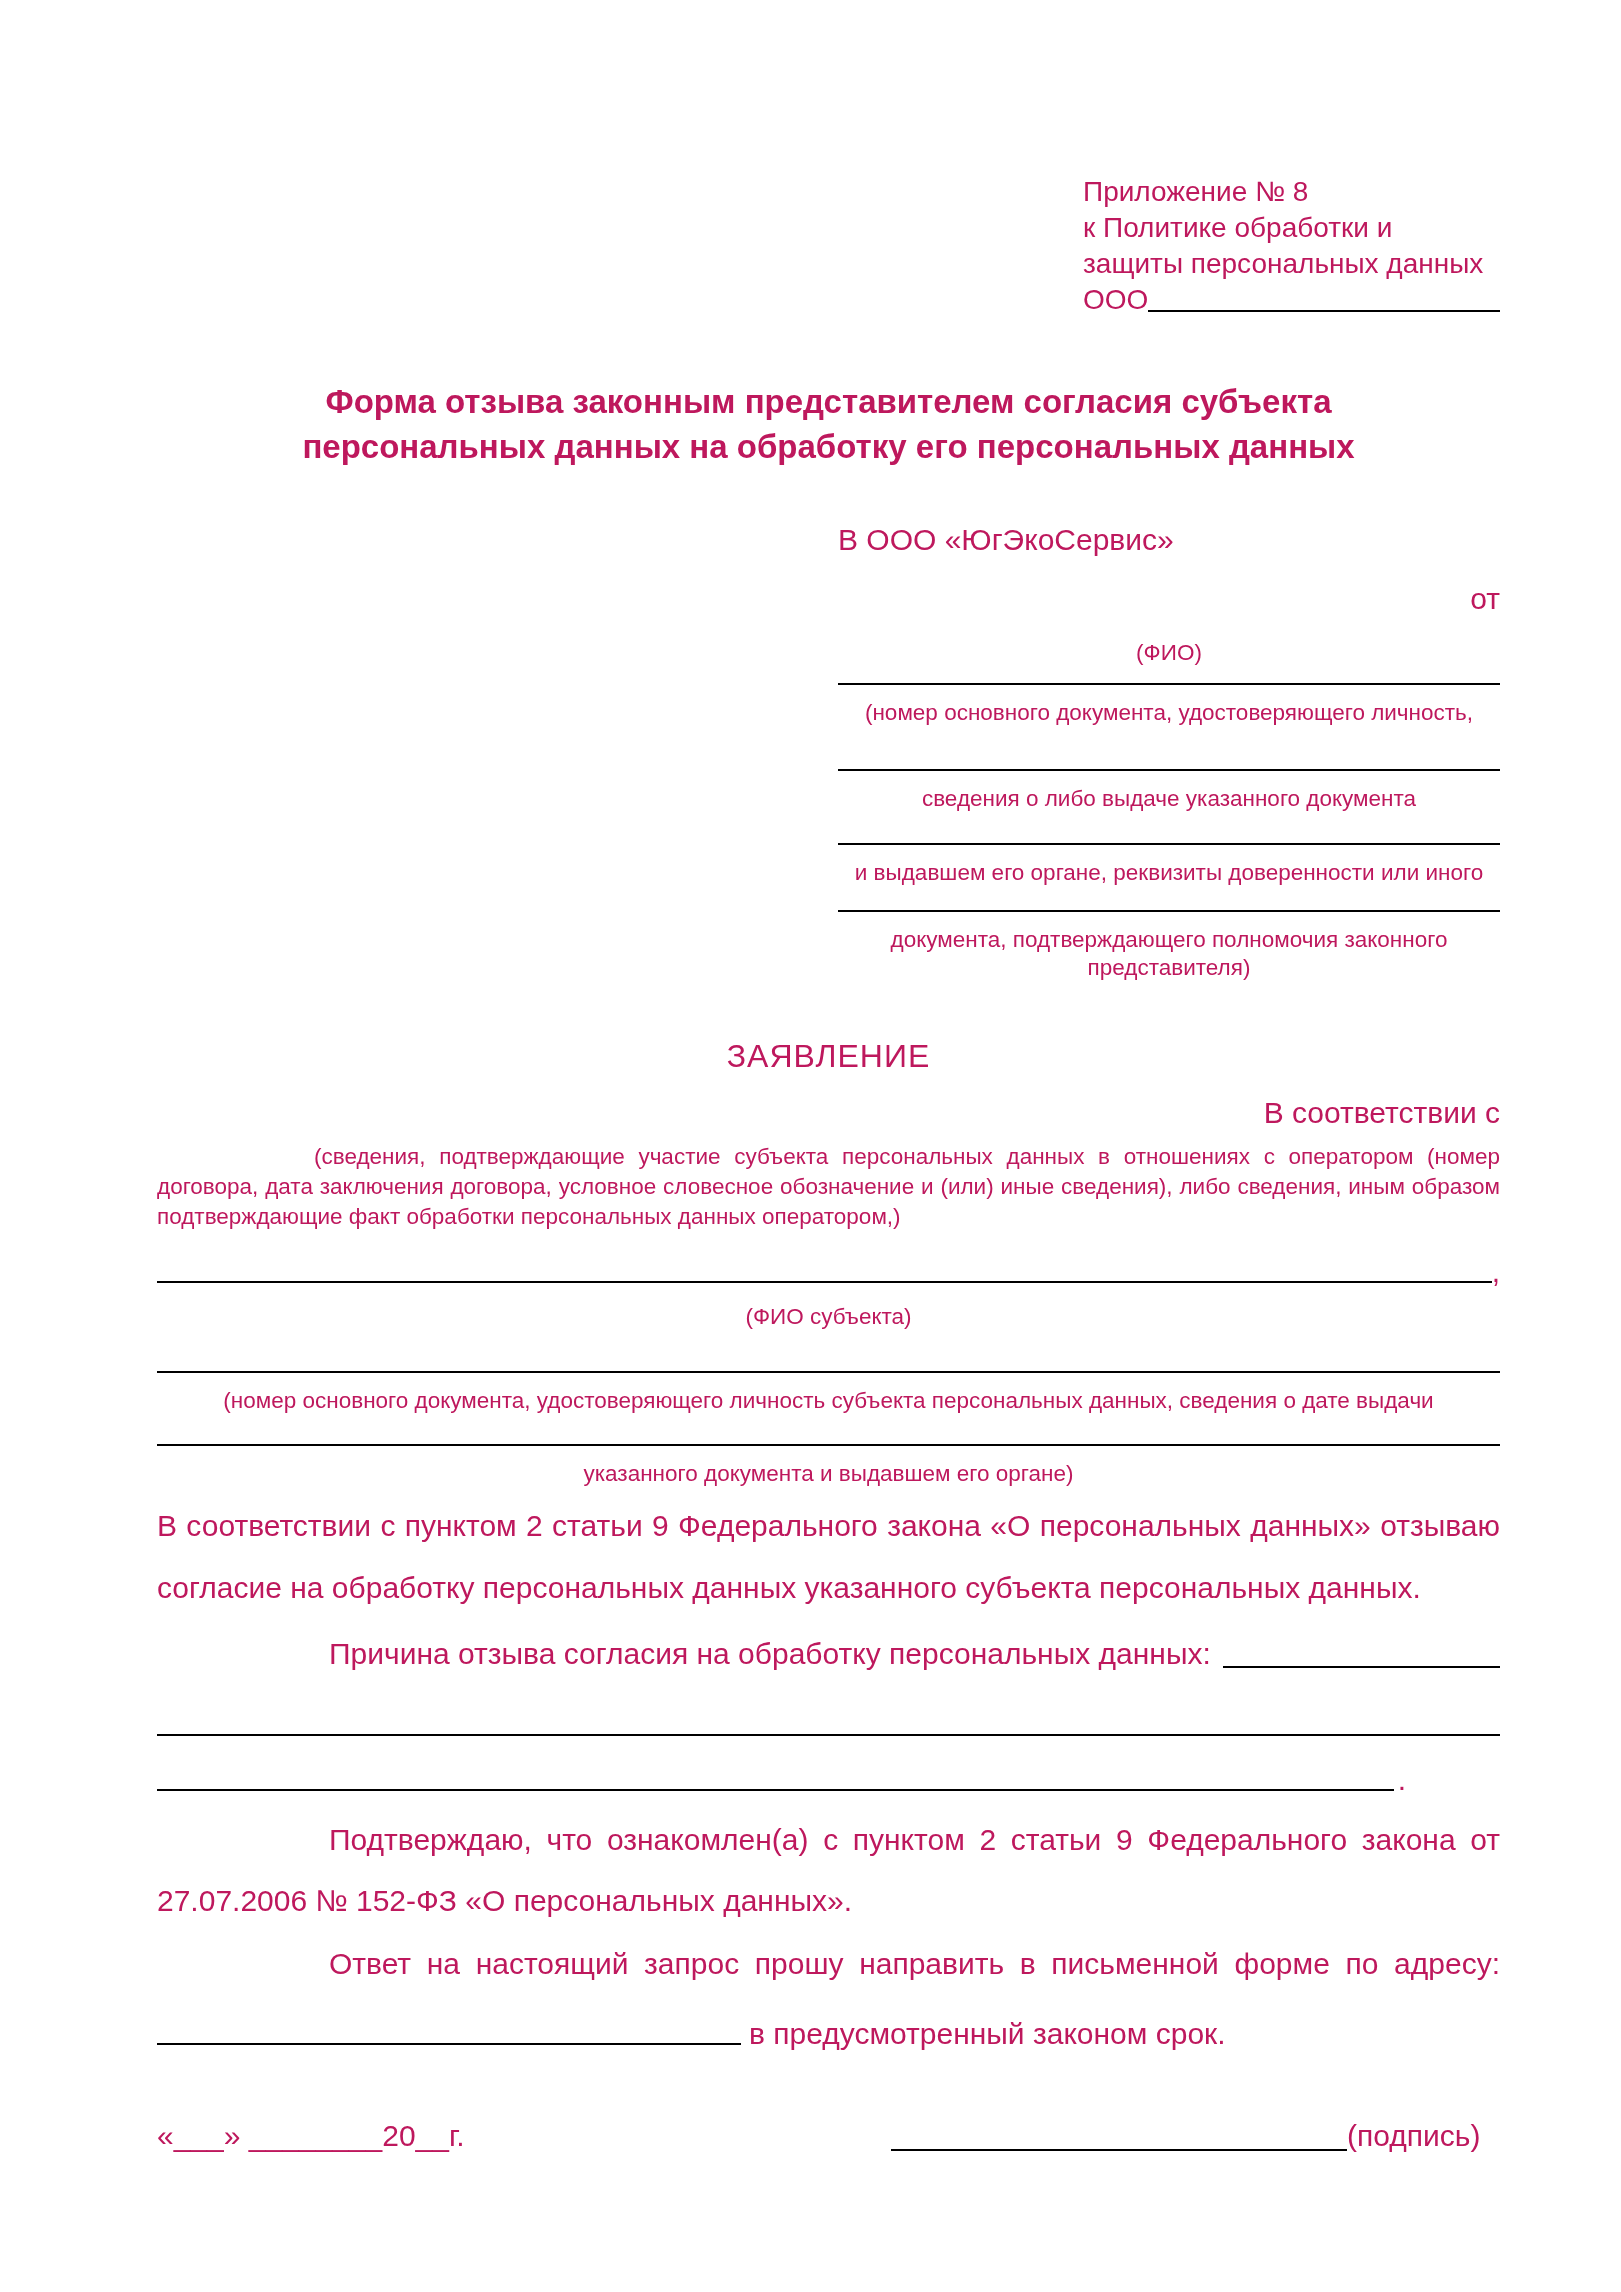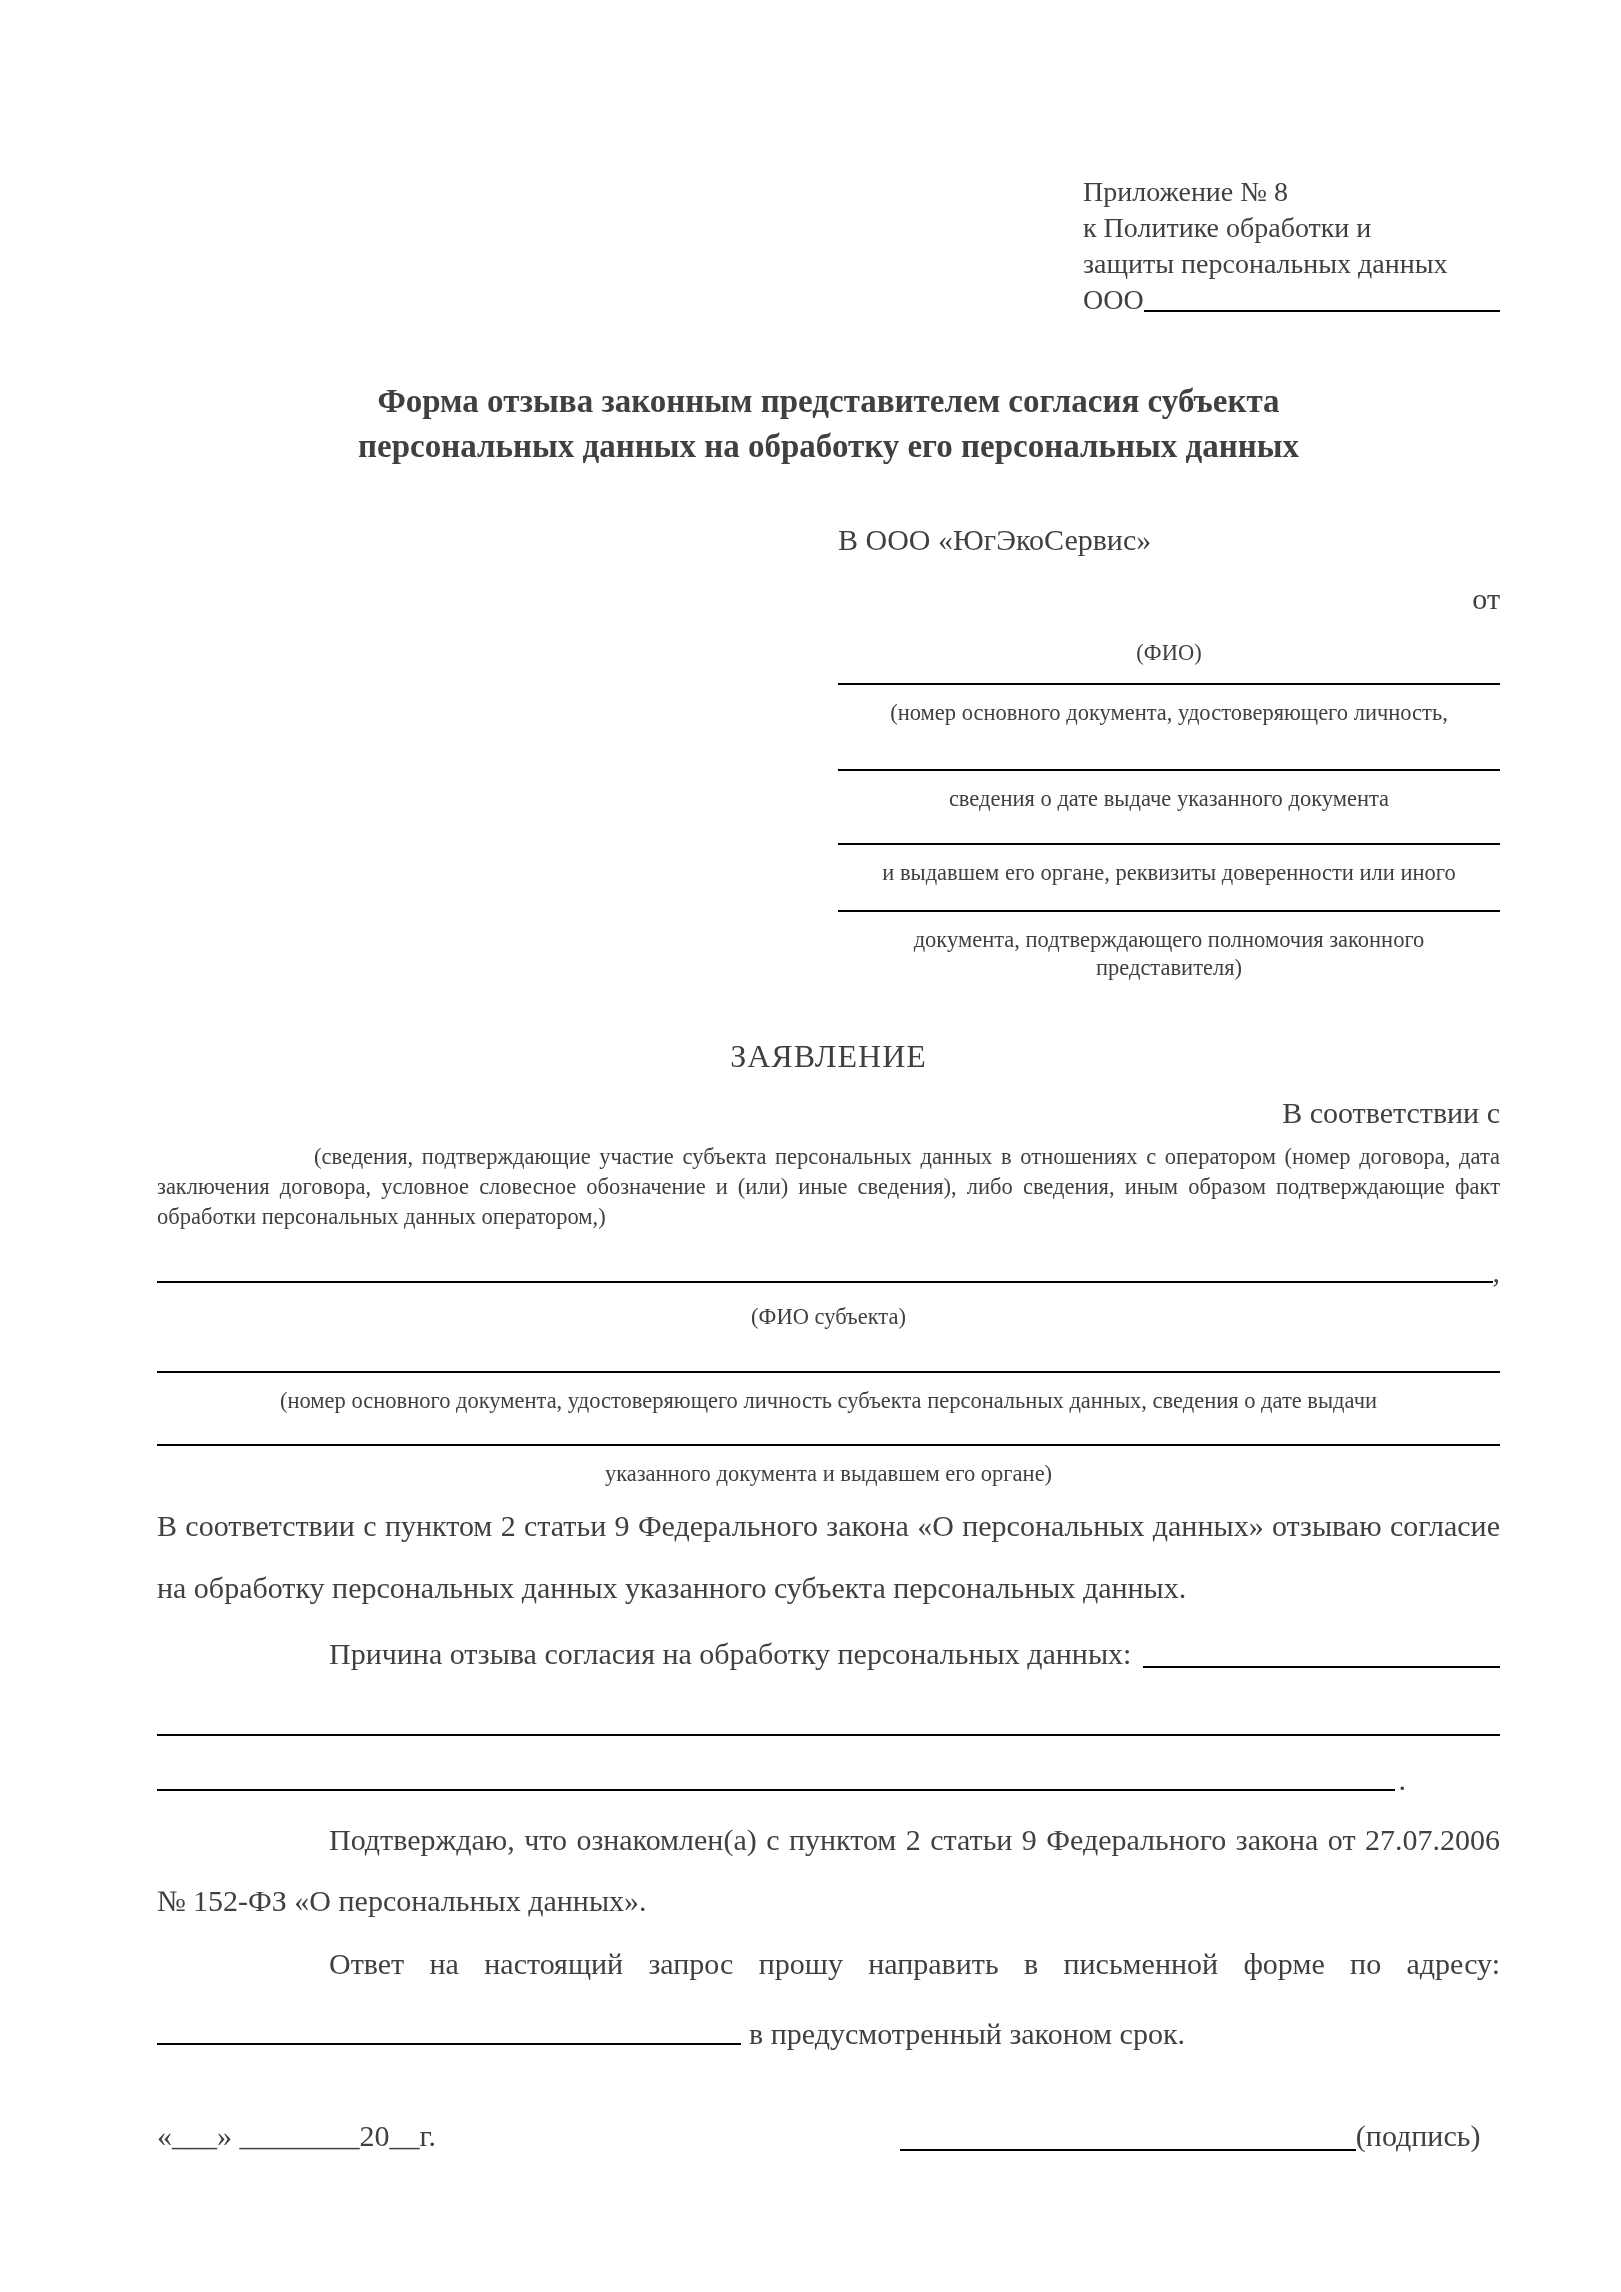--- a/index.html
+++ b/index.html
@@ -2,22 +2,22 @@
 <html lang="ru"><head>
 <meta charset="utf-8">
 <style>
   * { box-sizing: border-box; }
   html, body { margin: 0; padding: 0; background: #ffffff; }
   .page {
     position: relative;
     width: 1621px;
     height: 2293px;
     background: #ffffff;
-    color: #404040;
-    font-family: Liberation Serif, serif;
+    color: #be185d;
+    font-family: Liberation Sans, sans-serif;
     overflow: hidden;
   }
   .content {
     position: absolute;
     left: 157px;
     top: 0;
     width: 1343px;
   }
 
   
@@ -160,21 +160,21 @@
       <div class="from-row">
         <span>от</span>
         <span class="rule grow"></span>
       </div>
       <div class="caption">(ФИО)</div>
 
       <div class="hr g1"></div>
       <div class="caption">(номер основного документа, удостоверяющего личность,</div>
 
       <div class="hr g2"></div>
-      <div class="caption">сведения о дате выдаче указанного документа</div>
+      <div class="caption">сведения о либо выдаче указанного документа</div>
 
       <div class="hr g3"></div>
       <div class="caption">и выдавшем его органе, реквизиты доверенности или иного</div>
 
       <div class="hr g4"></div>
       <div class="caption">документа, подтверждающего полномочия законного представителя)</div>
     </div>
 
     <div class="stmt-heading">ЗАЯВЛЕНИЕ</div>
 

